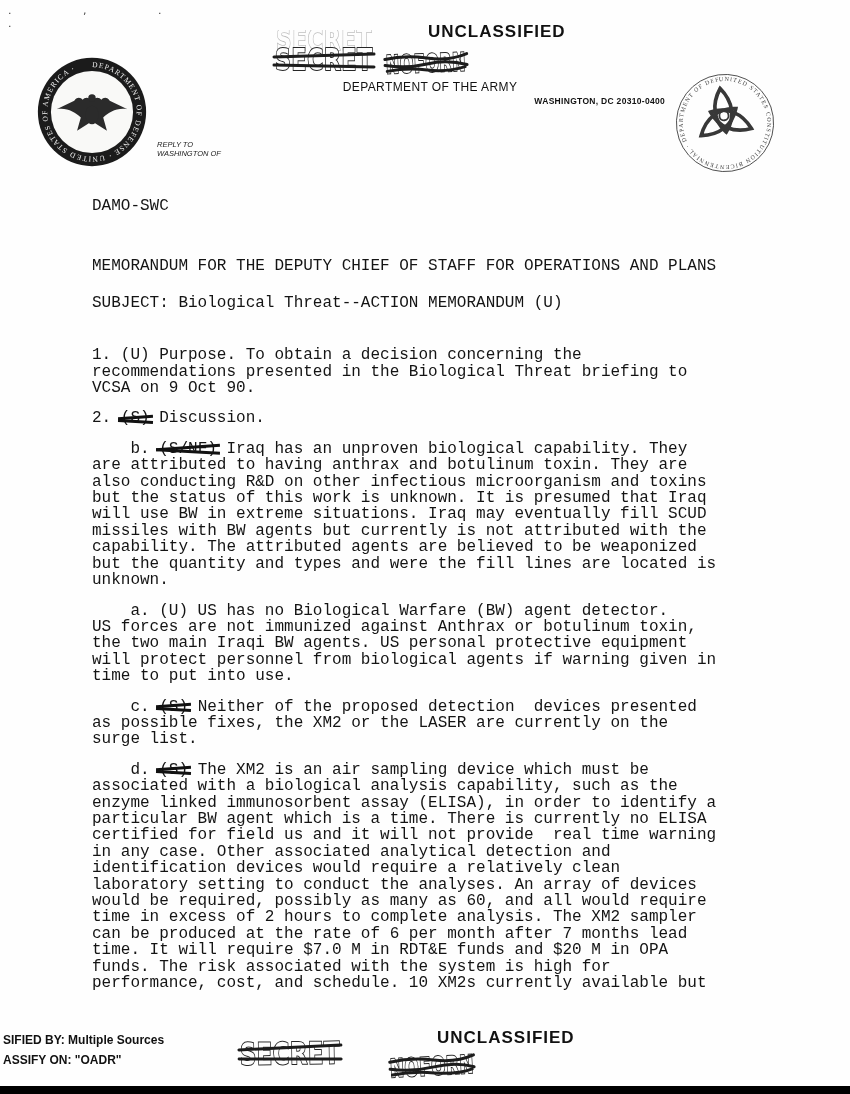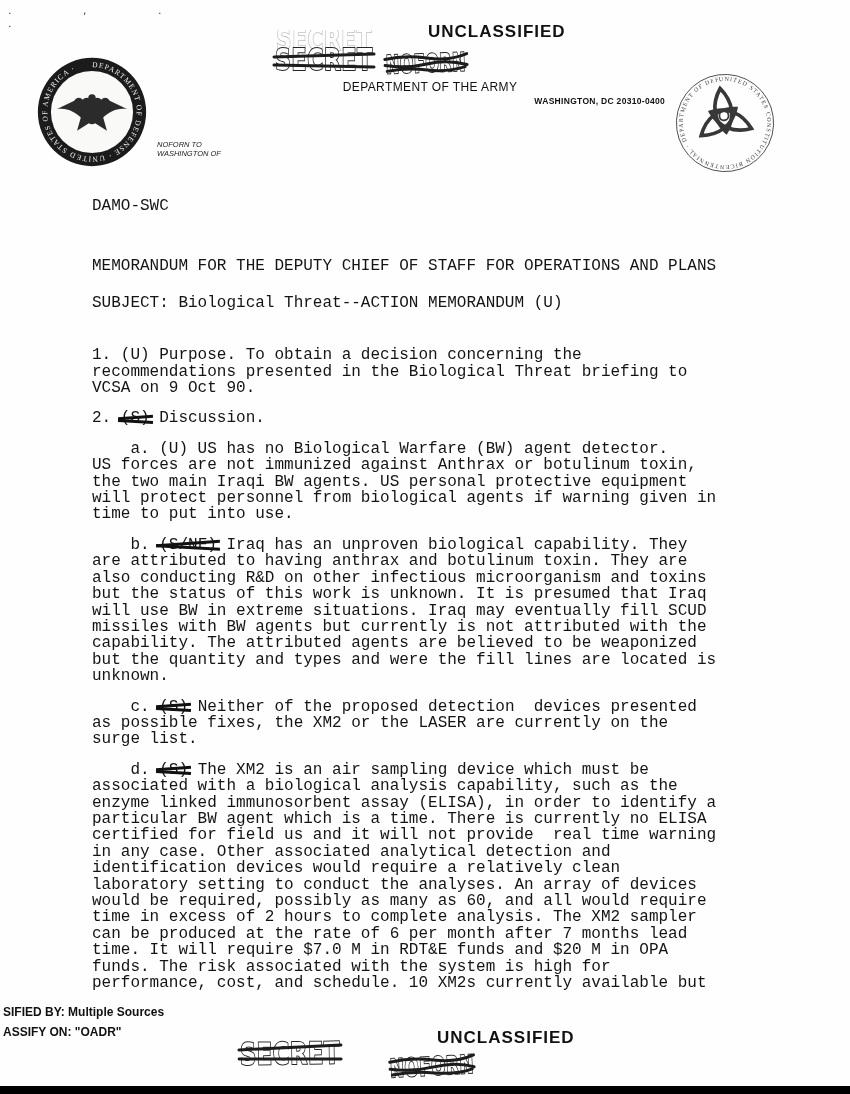--- a/index.html
+++ b/index.html
@@ -61,21 +61,21 @@
   .struck{
     position:relative;display:inline-block;white-space:nowrap;
   }
   .struck::before,.struck::after{
     content:"";position:absolute;left:-3px;right:-3px;height:3px;background:#111;
   }
   .struck::before{top:34%;transform:rotate(-4deg);}
   .struck::after{top:56%;transform:rotate(3deg);}
   
   .footer-left{
-    position:absolute;left:3px;top:1002px;width:235px;
+    position:absolute;left:3px;top:1030px;width:235px;
     font-family:"Liberation Sans",sans-serif;font-weight:bold;
     font-size:12px;line-height:20px;color:#111;
   }
   .bottom-bar{
     position:absolute;left:0;right:0;bottom:0;height:8px;background:#000;
   }
 </style>
 </head>
 <body>
 
@@ -98,21 +98,21 @@
     <path class="strike" d="M2,20 q22,4 42,0 t40,2"></path>
     <path class="strike" d="M4,26 q20,-3 40,0 t38,-2"></path>
   </svg>
 
   <div class="letterhead">
     <div class="dept">DEPARTMENT OF THE ARMY</div>
     <div class="addr">WASHINGTON, DC 20310-0400</div>
   </div>
 
   <div class="reply-to">
-    <div>NOFORN TO</div>
+    <div>REPLY TO</div>
     <div>WASHINGTON OF</div>
   </div>
 
   <svg class="seal seal-left" width="112" height="112" viewBox="0 0 120 120">
     <circle cx="60" cy="60" r="58" fill="#1b1b1b"></circle>
     <circle cx="60" cy="60" r="44" fill="#f9f9f7"></circle>
     <defs>
       <path id="lsr" d="M60,12 a48,48 0 1,1 -0.02,0"></path>
     </defs>
     <text font-size="8" fill="#f2f2f2" letter-spacing="1.2">
@@ -147,35 +147,35 @@
     <div class="para memo-for">MEMORANDUM FOR THE DEPUTY CHIEF OF STAFF FOR OPERATIONS AND PLANS</div>
 
     <div class="para subject">SUBJECT: Biological Threat--ACTION MEMORANDUM (U)</div>
 
     <div class="para"><span>1. (U) Purpose. To obtain a decision concerning the
 recommendations presented in the Biological Threat briefing to
 VCSA on 9 Oct 90.</span></div>
 
     <div class="para"><span>2. </span><span class="struck">(S)</span><span> Discussion.</span></div>
 
-    <div class="para"><span>    a. (U) US has no Biological Warfare (BW) agent detector.
-US forces are not immunized against Anthrax or botulinum toxin,
-the two main Iraqi BW agents. US personal protective equipment
-will protect personnel from biological agents if warning given in
-time to put into use.</span></div>
-
     <div class="para"><span>    b. </span><span class="struck">(S/NF)</span><span> Iraq has an unproven biological capability. They
 are attributed to having anthrax and botulinum toxin. They are
 also conducting R&amp;D on other infectious microorganism and toxins
 but the status of this work is unknown. It is presumed that Iraq
 will use BW in extreme situations. Iraq may eventually fill SCUD
 missiles with BW agents but currently is not attributed with the
 capability. The attributed agents are believed to be weaponized
 but the quantity and types and were the fill lines are located is
 unknown.</span></div>
+
+    <div class="para"><span>    a. (U) US has no Biological Warfare (BW) agent detector.
+US forces are not immunized against Anthrax or botulinum toxin,
+the two main Iraqi BW agents. US personal protective equipment
+will protect personnel from biological agents if warning given in
+time to put into use.</span></div>
 
     <div class="para"><span>    c. </span><span class="struck">(S)</span><span> Neither of the proposed detection  devices presented
 as possible fixes, the XM2 or the LASER are currently on the
 surge list.</span></div>
 
     <div class="para"><span>    d. </span><span class="struck">(S)</span><span> The XM2 is an air sampling device which must be
 associated with a biological analysis capability, such as the
 enzyme linked immunosorbent assay (ELISA), in order to identify a
 particular BW agent which is a time. There is currently no ELISA
 certified for field us and it will not provide  real time warning

